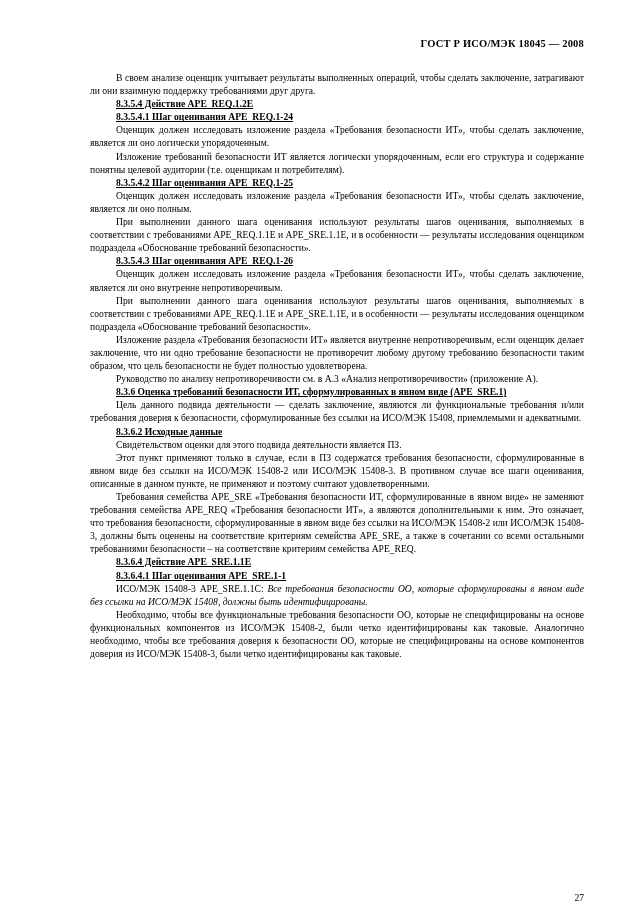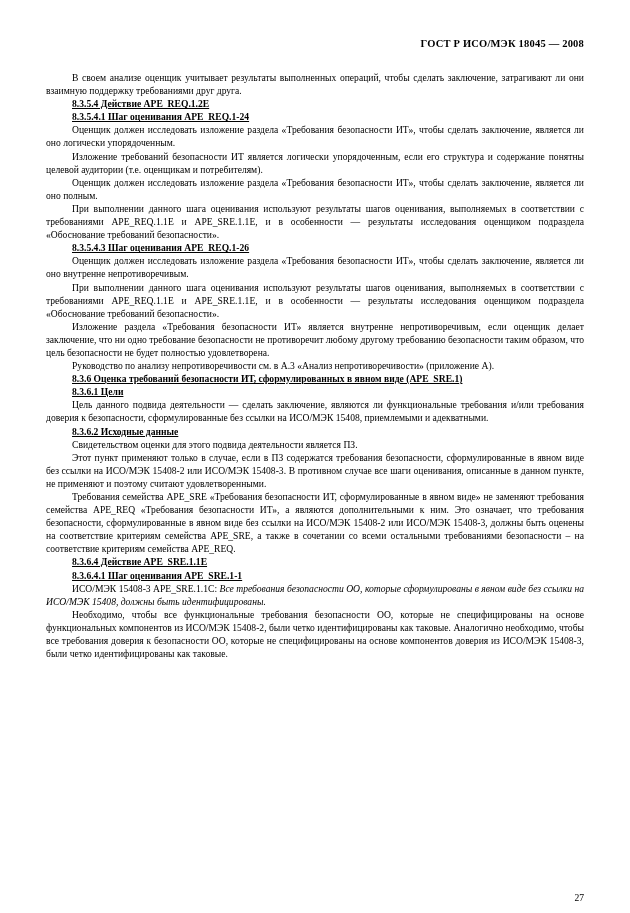--- a/index.html
+++ b/index.html
@@ -25,20 +25,21 @@
     font-family: "Liberation Serif", serif;
     font-weight: bold;
     font-size: 10.5px;
     letter-spacing: 0.2px;
     margin: 0 0 22px 0;
   }
   .body-text {
     font-size: 9.6px;
     line-height: 13.1px;
     text-align: justify;
+    margin-left: 44px;
   }
   p {
     margin: 0;
     text-indent: 26px;
     text-align: justify;
   }
   .hd {
     font-weight: bold;
     text-indent: 26px;
     text-decoration: underline;
@@ -60,29 +61,29 @@
 
   <div class="header">ГОСТ Р ИСО/МЭК 18045 — 2008</div>
 
   <div class="body-text">
 
     <p>В своем анализе оценщик учитывает результаты выполненных операций, чтобы сделать заключение, затрагивают ли они взаимную поддержку требованиями друг друга.</p>
     <p class="hd">8.3.5.4 Действие APE_REQ.1.2E</p>
     <p class="hd">8.3.5.4.1 Шаг оценивания APE_REQ.1-24</p>
     <p>Оценщик должен исследовать изложение раздела «Требования безопасности ИТ», чтобы сделать заключение, является ли оно логически упорядоченным.</p>
     <p>Изложение требований безопасности ИТ является логически упорядоченным, если его структура и содержание понятны целевой аудитории (т.е. оценщикам и потребителям).</p>
+    <p class="hd">8.3.5.4.2 Шаг оценивания APE_REQ.1-25</p>
     <p>Оценщик должен исследовать изложение раздела «Требования безопасности ИТ», чтобы сделать заключение, является ли оно полным.</p>
     <p>При выполнении данного шага оценивания используют результаты шагов оценивания, выполняемых в соответствии с требованиями APE_REQ.1.1E и APE_SRE.1.1E, и в особенности — результаты исследования оценщиком подраздела «Обоснование требований безопасности».</p>
     <p class="hd">8.3.5.4.3 Шаг оценивания APE_REQ.1-26</p>
     <p>Оценщик должен исследовать изложение раздела «Требования безопасности ИТ», чтобы сделать заключение, является ли оно внутренне непротиворечивым.</p>
     <p>При выполнении данного шага оценивания используют результаты шагов оценивания, выполняемых в соответствии с требованиями APE_REQ.1.1E и APE_SRE.1.1E, и в особенности — результаты исследования оценщиком подраздела «Обоснование требований безопасности».</p>
     <p>Изложение раздела «Требования безопасности ИТ» является внутренне непротиворечивым, если оценщик делает заключение, что ни одно требование безопасности не противоречит любому другому требованию безопасности таким образом, что цель безопасности не будет полностью удовлетворена.</p>
     <p>Руководство по анализу непротиворечивости см. в А.3 «Анализ непротиворечивости» (приложение А).</p>
     <p class="hd">8.3.6 Оценка требований безопасности ИТ, сформулированных в явном виде (APE_SRE.1)</p>
-    <p class="hd">8.3.6.1 Цели</p>
     <p>Цель данного подвида деятельности — сделать заключение, являются ли функциональные требования и/или требования доверия к безопасности, сформулированные без ссылки на ИСО/МЭК 15408, приемлемыми и адекватными.</p>
     <p class="hd">8.3.6.2 Исходные данные</p>
     <p>Свидетельством оценки для этого подвида деятельности является ПЗ.</p>
     <p>Этот пункт применяют только в случае, если в ПЗ содержатся требования безопасности, сформулированные в явном виде без ссылки на ИСО/МЭК 15408-2 или ИСО/МЭК 15408-3. В противном случае все шаги оценивания, описанные в данном пункте, не применяют и поэтому считают удовлетворенными.</p>
     <p>Требования семейства APE_SRE «Требования безопасности ИТ, сформулированные в явном виде» не заменяют требования семейства APE_REQ «Требования безопасности ИТ», а являются дополнительными к ним. Это означает, что требования безопасности, сформулированные в явном виде без ссылки на ИСО/МЭК 15408-2 или ИСО/МЭК 15408-3, должны быть оценены на соответствие критериям семейства APE_SRE, а также в сочетании со всеми остальными требованиями безопасности – на соответствие критериям семейства APE_REQ.</p>
     <p class="hd">8.3.6.4 Действие APE_SRE.1.1E</p>
     <p class="hd">8.3.6.4.1 Шаг оценивания APE_SRE.1-1</p>
     <p><span>ИСО/МЭК 15408-3 APE_SRE.1.1C: </span><span class="ital">Все требования безопасности ОО, которые сформулированы в явном виде без ссылки на ИСО/МЭК 15408, должны быть идентифицированы.</span></p>
     <p>Необходимо, чтобы все функциональные требования безопасности ОО, которые не специфицированы на основе функциональных компонентов из ИСО/МЭК 15408-2, были четко идентифицированы как таковые. Аналогично необходимо, чтобы все требования доверия к безопасности ОО, которые не специфицированы на основе компонентов доверия из ИСО/МЭК 15408-3, были четко идентифицированы как таковые.</p>
 

